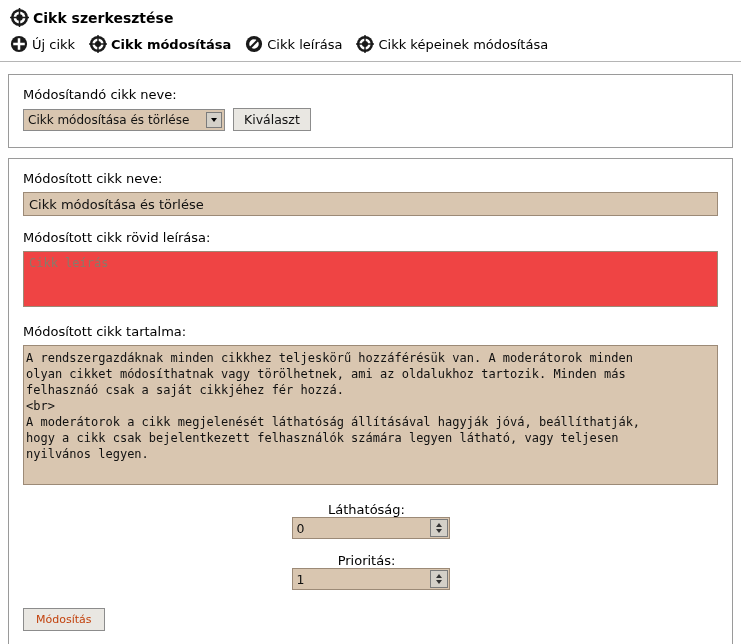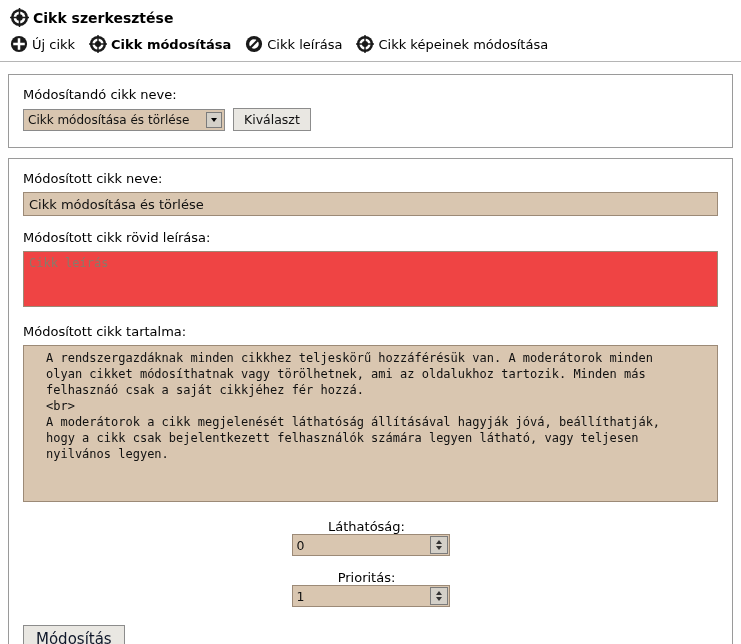--- a/index.html
+++ b/index.html
@@ -173,25 +173,25 @@
   }
   textarea.area-short::placeholder {
     color: #8a7a6a;
   }
 
   textarea.area-tall {
     font-family: "DejaVu Sans Mono", monospace;
     font-size: 12px;
     line-height: 16px;
     width: 100%;
-    height: 157px;
+    height: 140px;
     background: #d9c6b0;
     border: 1px solid #9c8a77;
     color: #111;
-    padding: 4px 22px;
+    padding: 4px 2px;
     box-sizing: border-box;
     resize: none;
     overflow: hidden;
     white-space: pre-wrap;
   }
 
   
   .num-row {
     display: flex;
     align-items: center;
@@ -250,26 +250,26 @@
   }
   .spin-btns .down {
     border-top: 4px solid #333;
   }
 
   .submit-row {
     margin-top: 18px;
   }
   button.submit {
     font-family: "DejaVu Sans", sans-serif;
-    font-size: 15px;
+    font-size: 11px;
     background: #e9e7e2;
     border: 1px solid #8c8c8c;
     padding: 4px 12px;
     cursor: pointer;
-    color: #0f172a;
+    color: #c2410c;
   }
 </style>
 </head>
 <body>
 
 <div class="page">
 
   <div class="header">
     <span class="icon">
       <svg width="19" height="19" viewBox="0 0 20 20">

